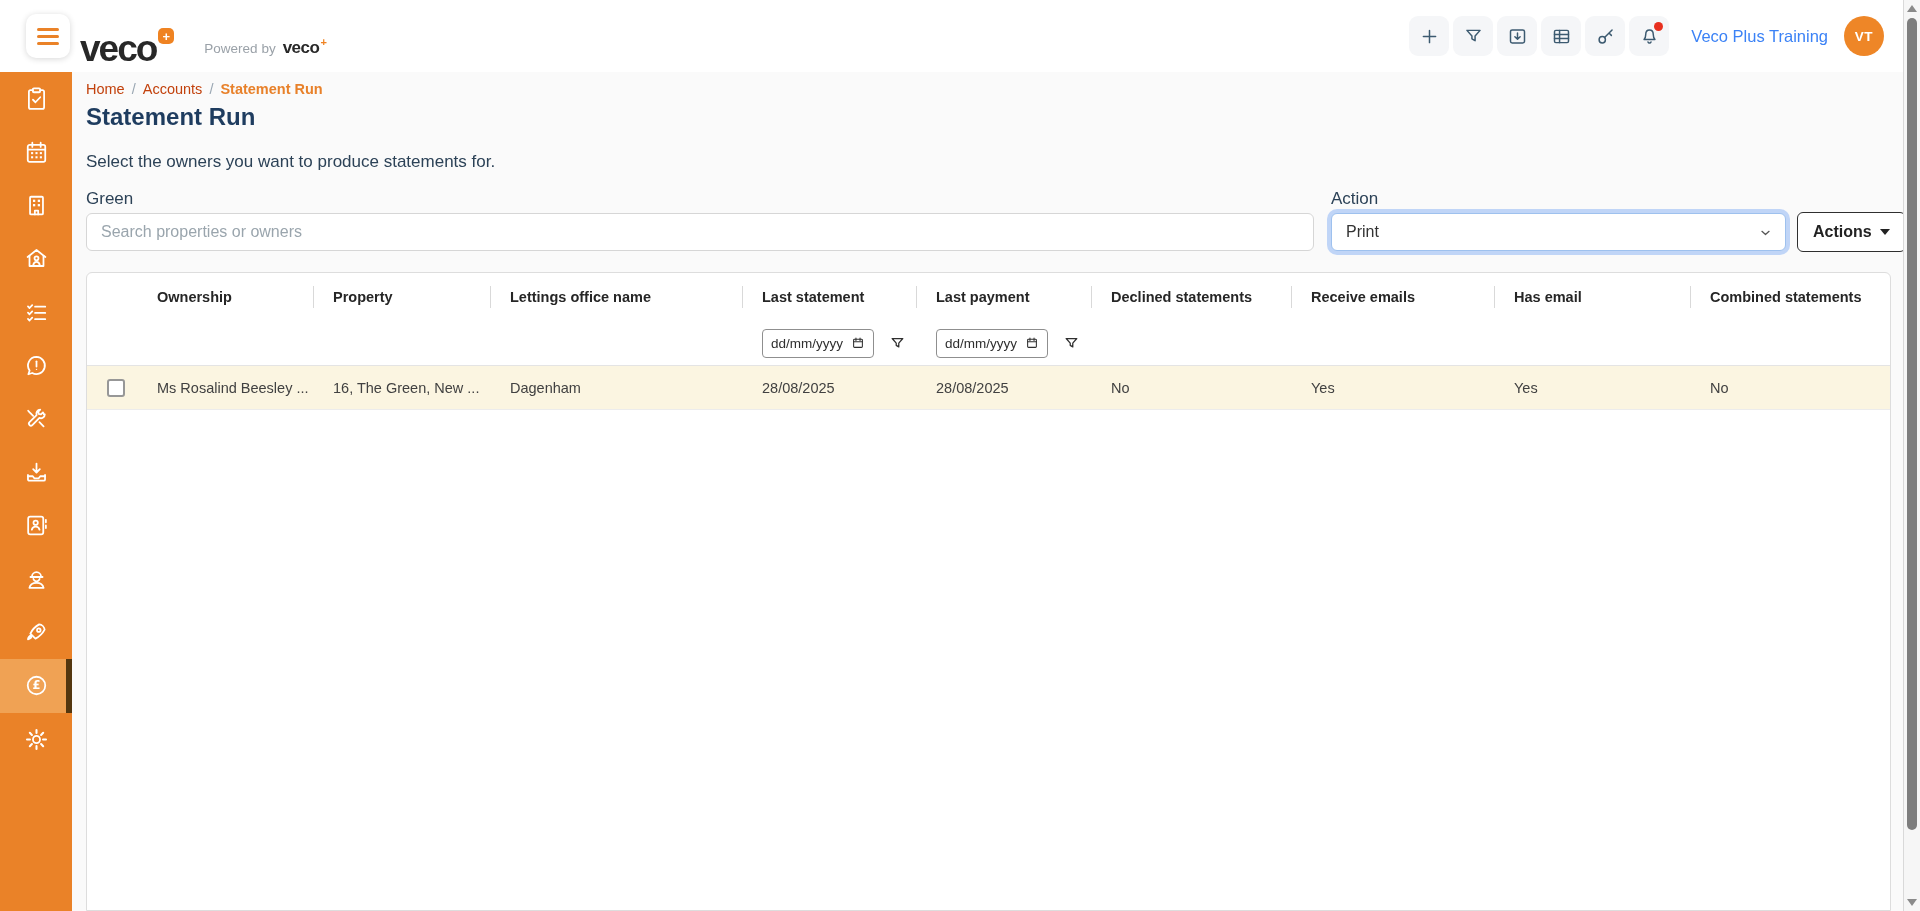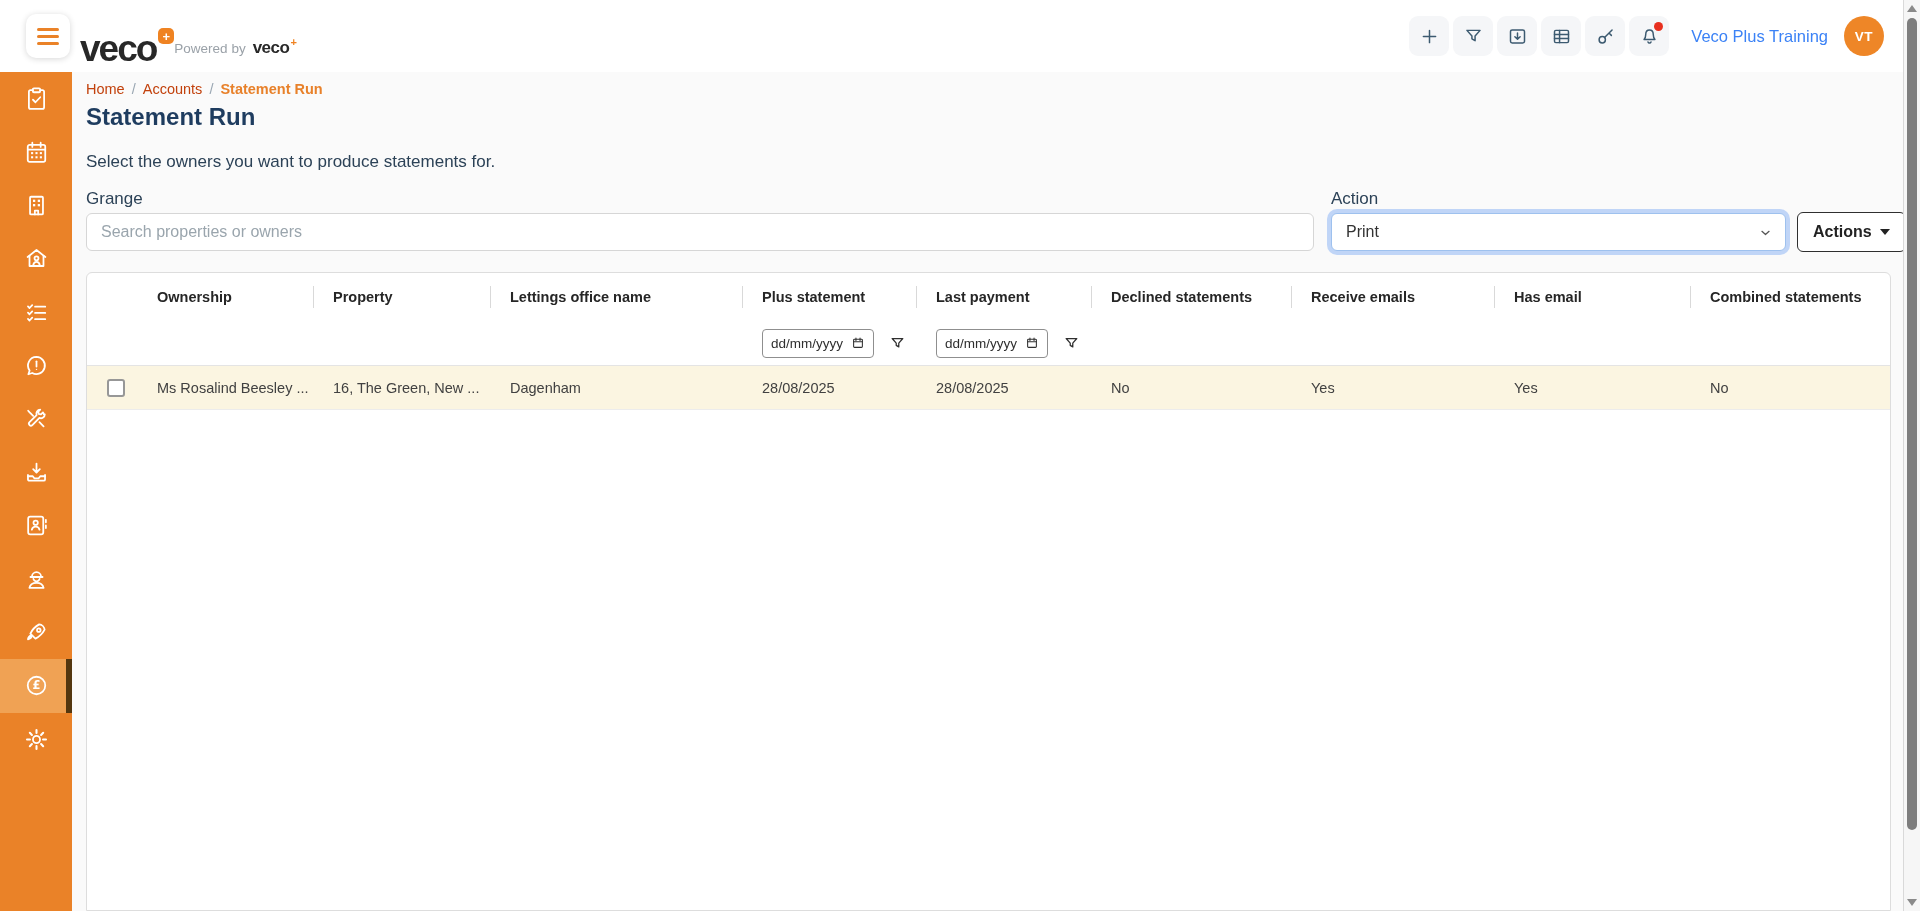--- a/index.html
+++ b/index.html
@@ -8,21 +8,21 @@
 
   
   .topbar{position:absolute;left:0;top:0;width:1920px;height:72px;background:#ffffff;z-index:5;}
   .hamburger{position:absolute;left:26px;top:14px;width:44px;height:44px;border-radius:10px;background:#fff;
     box-shadow:0 1px 6px rgba(0,0,0,.16);display:flex;flex-direction:column;justify-content:center;align-items:center;gap:4px;cursor:pointer;}
   .hamburger .bar{width:22px;height:3px;border-radius:2px;background:#ea8228;}
   .logo-group{position:absolute;left:80px;top:12px;height:72px;display:flex;align-items:center;}
   .logo-brand{font-size:37px;font-weight:800;color:#282828;letter-spacing:-2px;line-height:1;}
   .logo-plus{display:inline-flex;width:16px;height:16px;border-radius:5px;background:#ef8322;color:#fff;
     font-size:13px;font-weight:800;align-items:center;justify-content:center;transform:translateY(-12px);margin-left:2px;letter-spacing:0;}
-  .powered{display:flex;align-items:center;}
+  .powered{display:flex;align-items:center;margin-left:30px;}
   .powered-prefix{font-size:13.5px;color:#9aa1a8;margin-right:7px;}
   .powered-brand{font-size:17px;font-weight:800;color:#282828;letter-spacing:-.5px;}
   .powered-plus{font-size:11px;font-weight:800;color:#ef8322;transform:translateY(-6px);display:inline-block;margin-left:1px;}
   .top-right{position:absolute;right:36px;top:0;height:72px;display:flex;align-items:center;}
   .icon-btn{width:40px;height:40px;border-radius:9px;background:#f5f6f8;display:flex;align-items:center;justify-content:center;
     margin-left:4px;cursor:pointer;position:relative;}
   .icon-btn svg{stroke:#3c5a70;fill:none;stroke-width:1.7;stroke-linecap:round;stroke-linejoin:round;}
   .badge-dot{position:absolute;right:6px;top:6px;width:9px;height:9px;border-radius:50%;background:#e8301f;}
   .account-name{font-size:16.5px;color:#3b82f6;margin-left:22px;white-space:nowrap;}
   .avatar{width:40px;height:40px;border-radius:50%;background:#ee8627;color:#fff;font-size:13.5px;font-weight:700;
@@ -254,21 +254,21 @@
     </div>
   </div>
 
   <div class="content">
     <div class="breadcrumb">
       <span class="crumb-link">Home</span><span class="crumb-sep">/</span><span class="crumb-link">Accounts</span><span class="crumb-sep">/</span><span class="crumb-current">Statement Run</span>
     </div>
     <div class="page-title">Statement Run</div>
     <div class="page-subtitle">Select the owners you want to produce statements for.</div>
 
-    <div class="field-label search-label">Grange</div>
+    <div class="field-label search-label">Green</div>
     <input class="search-input" type="text" placeholder="Search properties or owners" style="">
 
     <div class="field-label action-label">Action</div>
     <div class="select-box">
       <span>Print</span>
       <svg width="19" height="19" viewBox="0 0 24 24">
           <path d="M7.5 10.5l4.5 4 4.5-4"></path>
         </svg>
     </div>
     <button class="actions-btn">
@@ -289,21 +289,21 @@
             <col style="width:203px">
           <col style="width:196px">
             <col style="width:200px">
         </colgroup>
         <thead>
           <tr>
             <th class="cb-cell"></th>
             <th style="padding-left:10px">Ownership</th>
             <th class="sep">Property</th>
             <th class="sep">Lettings office name</th>
-            <th class="sep">Plus statement</th>
+            <th class="sep">Last statement</th>
             <th class="sep">Last payment</th>
             <th class="sep">Declined statements</th>
             <th class="sep">Receive emails</th>
             <th class="sep">Has email</th>
             <th class="sep">Combined statements</th>
           </tr>
           <tr class="filter-row">
             <td></td>
               <td></td>
               <td></td>

